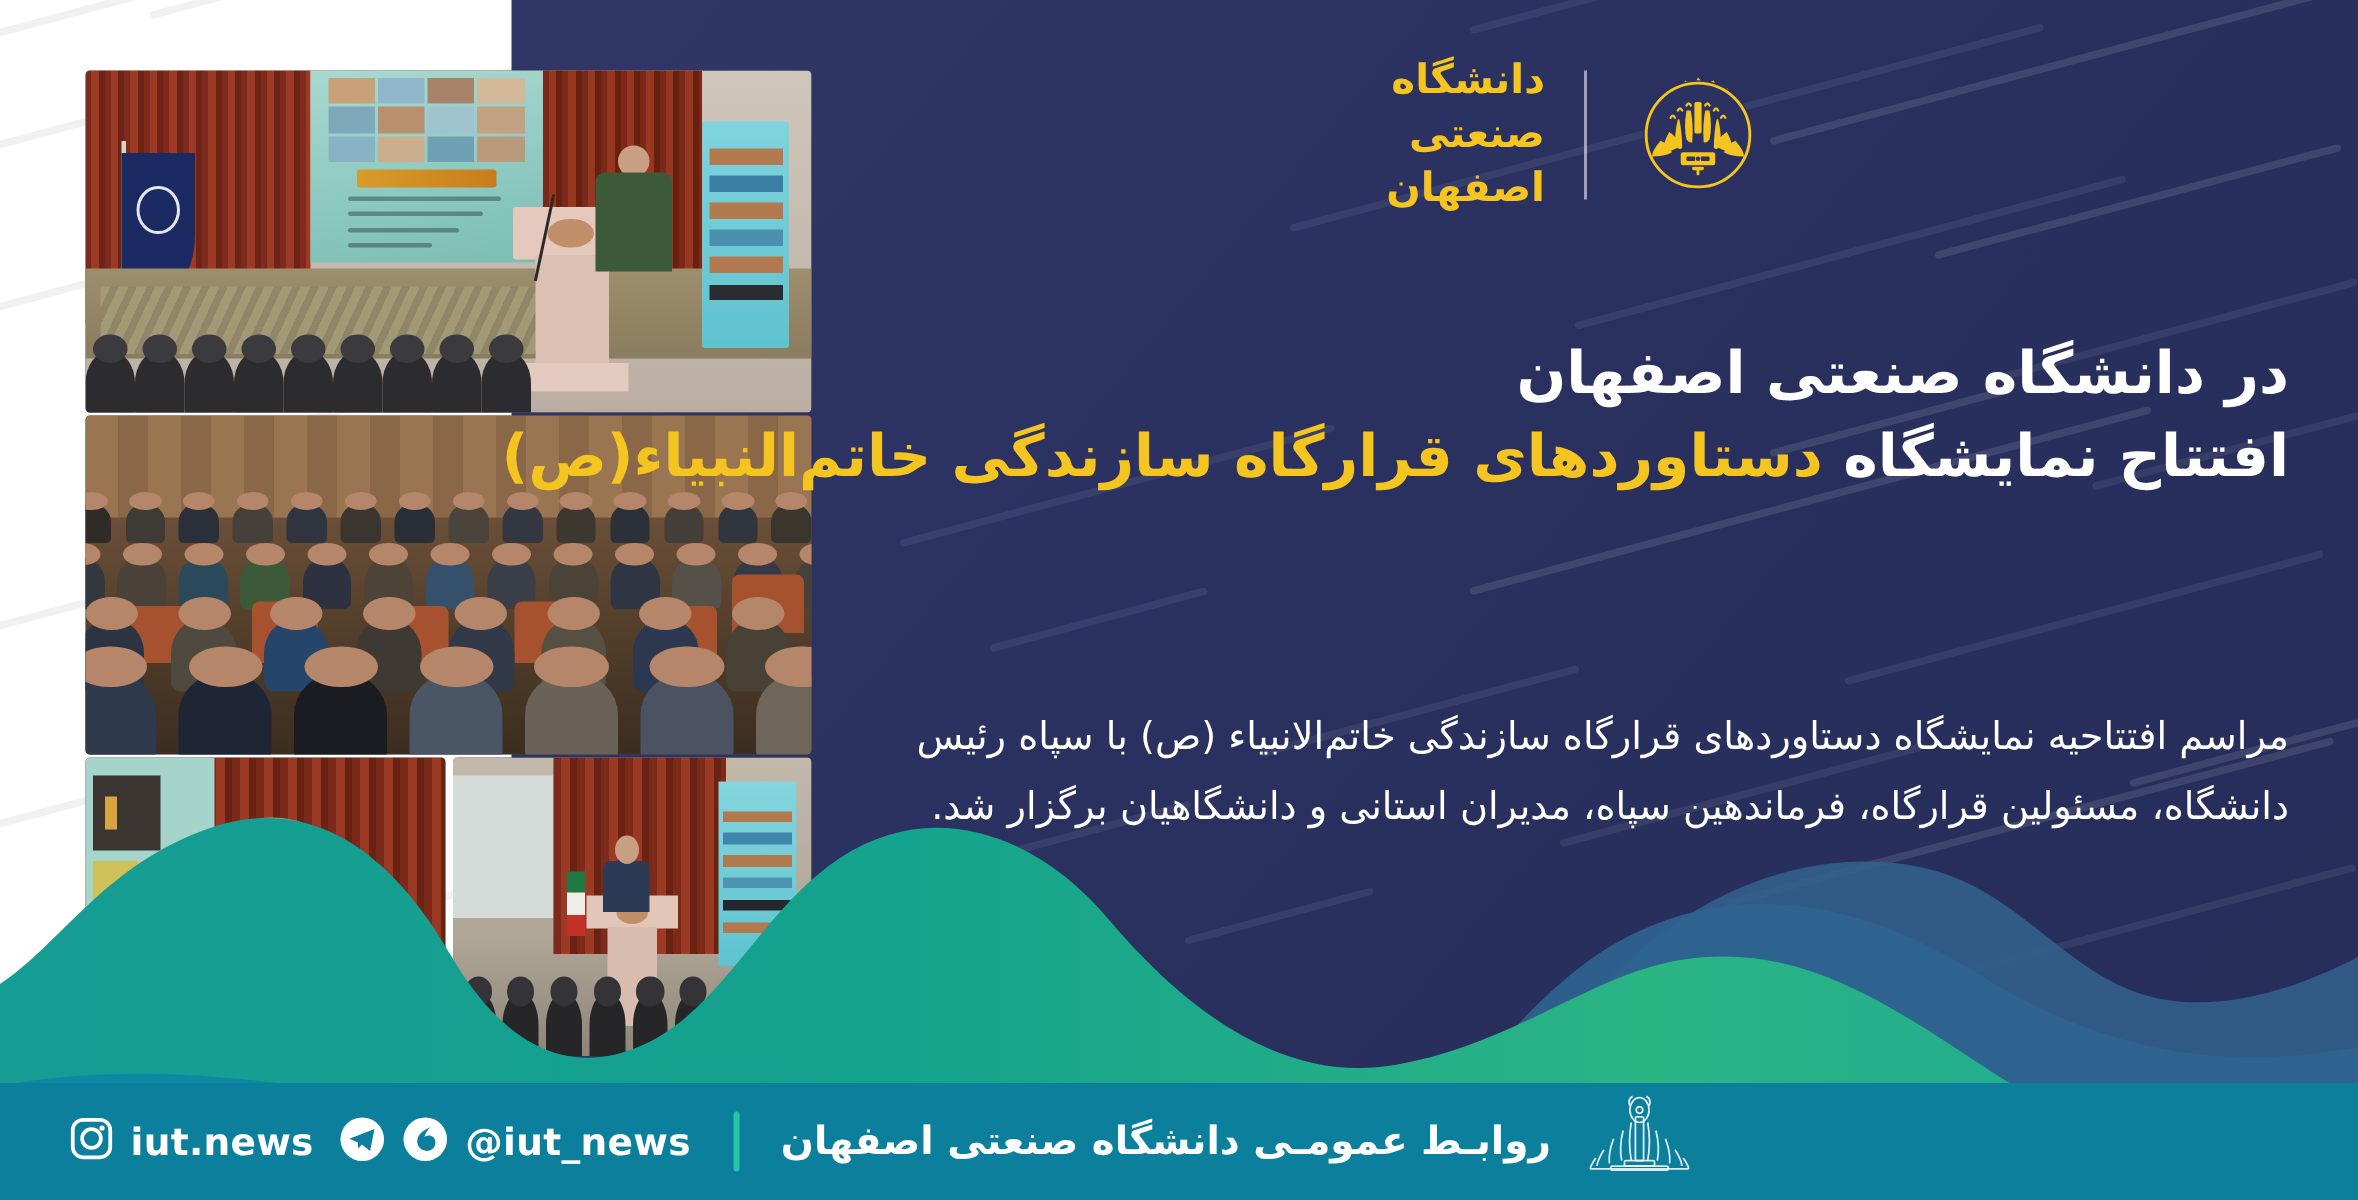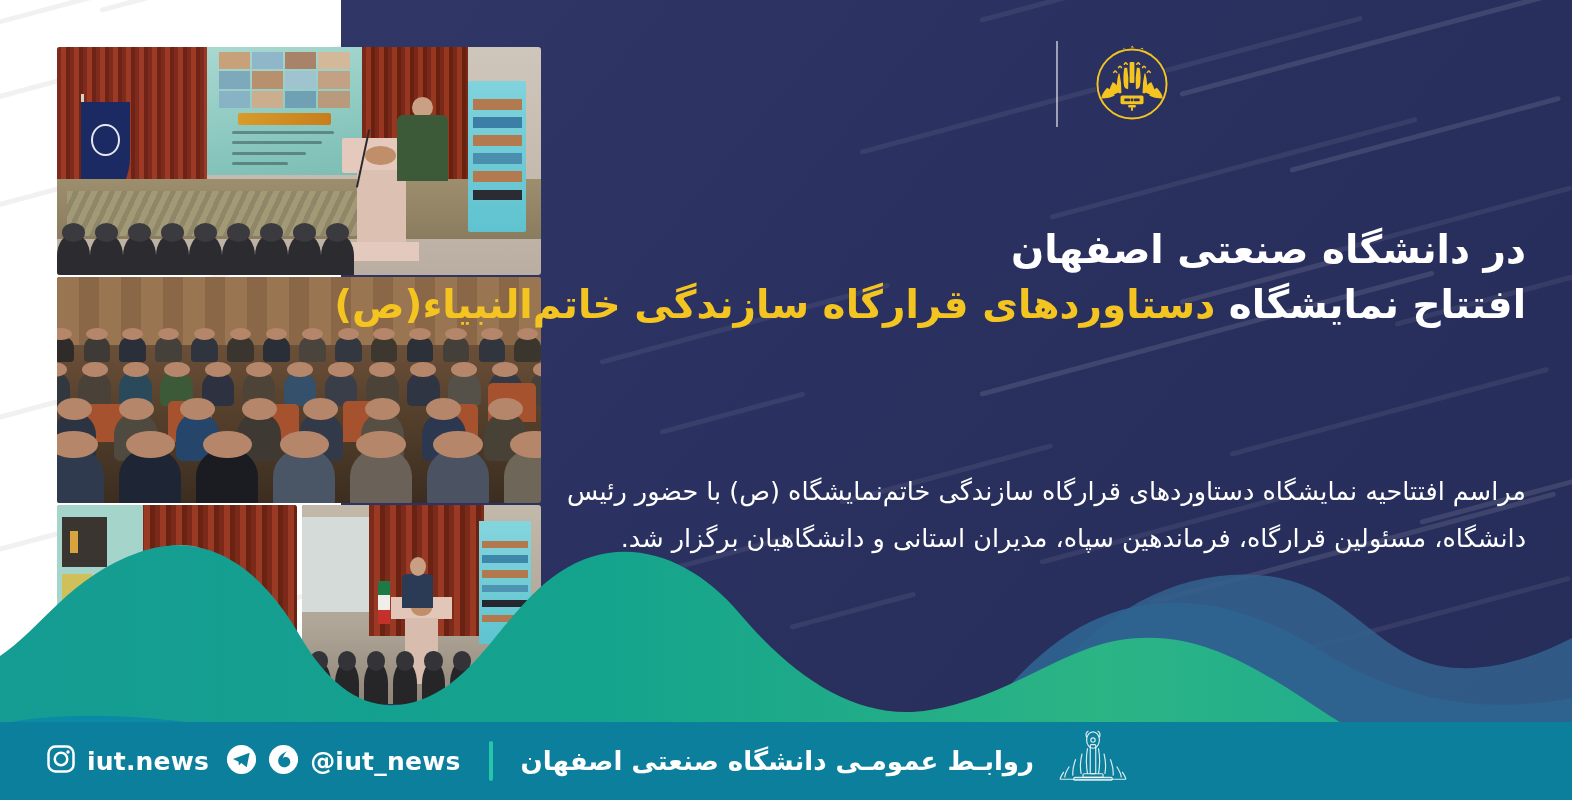--- a/index.html
+++ b/index.html
@@ -479,20 +479,25 @@
             <span style="left:50%"></span>
             <span style="left:62%"></span>
           <span style="left:74%"></span>
             <span style="left:86%"></span>
         </div>
       </div>
     </div>
   </div>
 
   <div class="logo-block">
+    <div class="logo-text">
+      <div>دانشگاه</div>
+      <div>صنعتی</div>
+      <div>اصفهان</div>
+    </div>
     <div class="logo-divider"></div>
     <div class="logo-emblem">
       <svg viewBox="0 0 100 100" width="96" height="96" aria-hidden="true">
         <g fill="#f4c520">
 
           <path d="M50 2 L54.5 6.8 L61 4.2 L63.8 10.5 L70.8 9.7 L71.8 16.6 L78.5 17.6 L77.3 24.4 L83.4 27.5
                    L80 33.6 L85 38.4 L79.8 43 L83.2 49.2 L77.2 52.3 L78.6 59.1 L72 60.4 L71.2 67.3
                    L64.4 66.7 L61.8 73.1 L55.4 70.6 L51 75.7 L46.6 70.6 L40.2 73.1 L37.6 66.7 L30.8 67.3
                    L30 60.4 L23.4 59.1 L24.8 52.3 L18.8 49.2 L22.2 43 L17 38.4 L22 33.6 L18.6 27.5
                    L24.7 24.4 L23.5 17.6 L30.2 16.6 L31.2 9.7 L38.2 10.5 L41 4.2 L47.5 6.8 Z" transform="translate(0,8) scale(1,1)"></path>
@@ -533,21 +538,21 @@
         </g>
       </svg>
     </div>
   </div>
 
   <div class="headline">
     <div class="line">در دانشگاه صنعتی اصفهان</div>
     <div class="line"><span>افتتاح نمایشگاه </span><span class="hl">دستاوردهای قرارگاه سازندگی خاتم‌النبیاء(ص)</span></div>
   </div>
 
-  <div class="lede">مراسم افتتاحیه نمایشگاه دستاوردهای قرارگاه سازندگی خاتم‌نمایشگاه (ص) با حضور رئیس دانشگاه، مسئولین قرارگاه، فرماندهین سپاه، مدیران استانی و دانشگاهیان برگزار شد.</div>
+  <div class="lede">مراسم افتتاحیه نمایشگاه دستاوردهای قرارگاه سازندگی خاتم‌الانبیاء (ص) با سپاه رئیس دانشگاه، مسئولین قرارگاه، فرماندهین سپاه، مدیران استانی و دانشگاهیان برگزار شد.</div>
 
   <svg class="waves" viewBox="0 0 1572 290" preserveAspectRatio="none">
     <defs>
       <linearGradient id="gGreen" x1="0" y1="0" x2="1" y2="0">
         <stop offset="0%" stop-color="#159c93"></stop>
         <stop offset="38%" stop-color="#14a38d"></stop>
         <stop offset="70%" stop-color="#2bb484"></stop>
         <stop offset="100%" stop-color="#1aa895"></stop>
       </linearGradient>
       <linearGradient id="gTeal" x1="0" y1="0" x2="1" y2="0">

